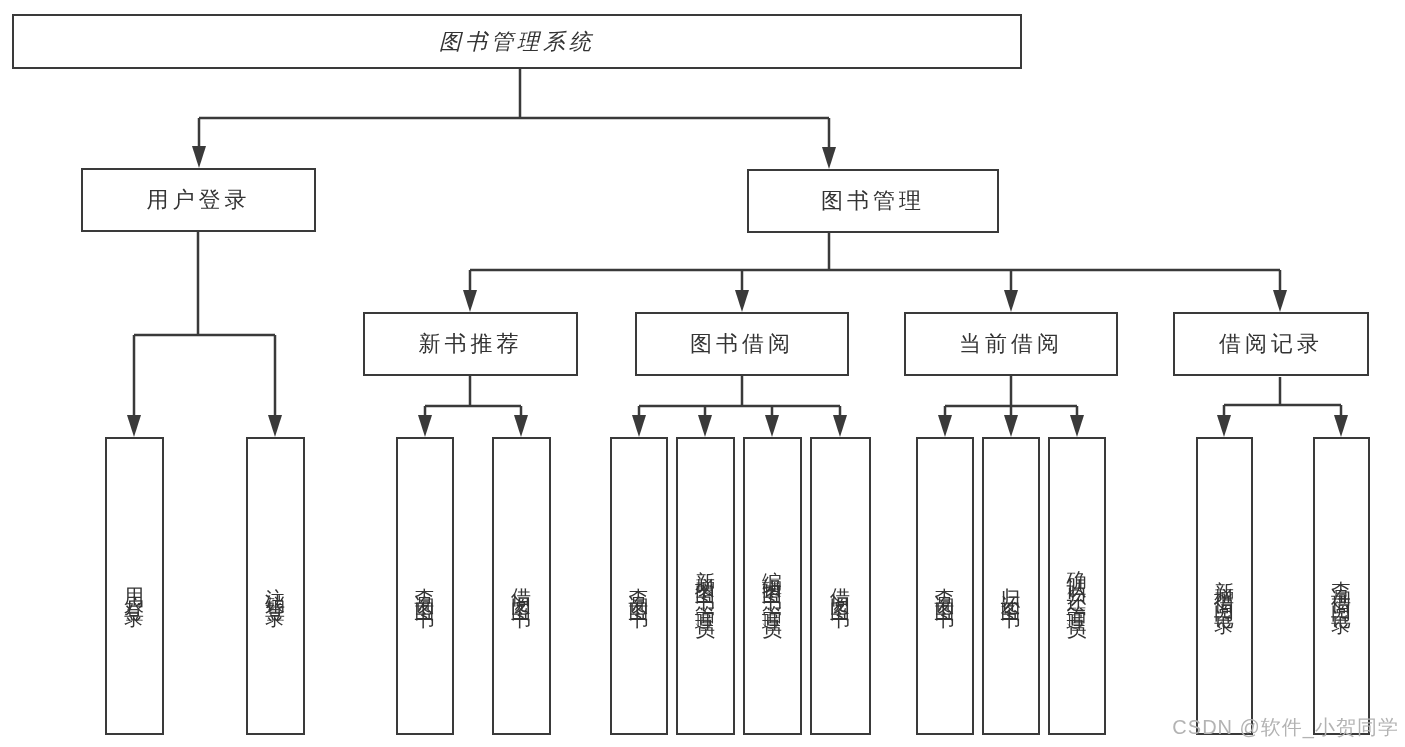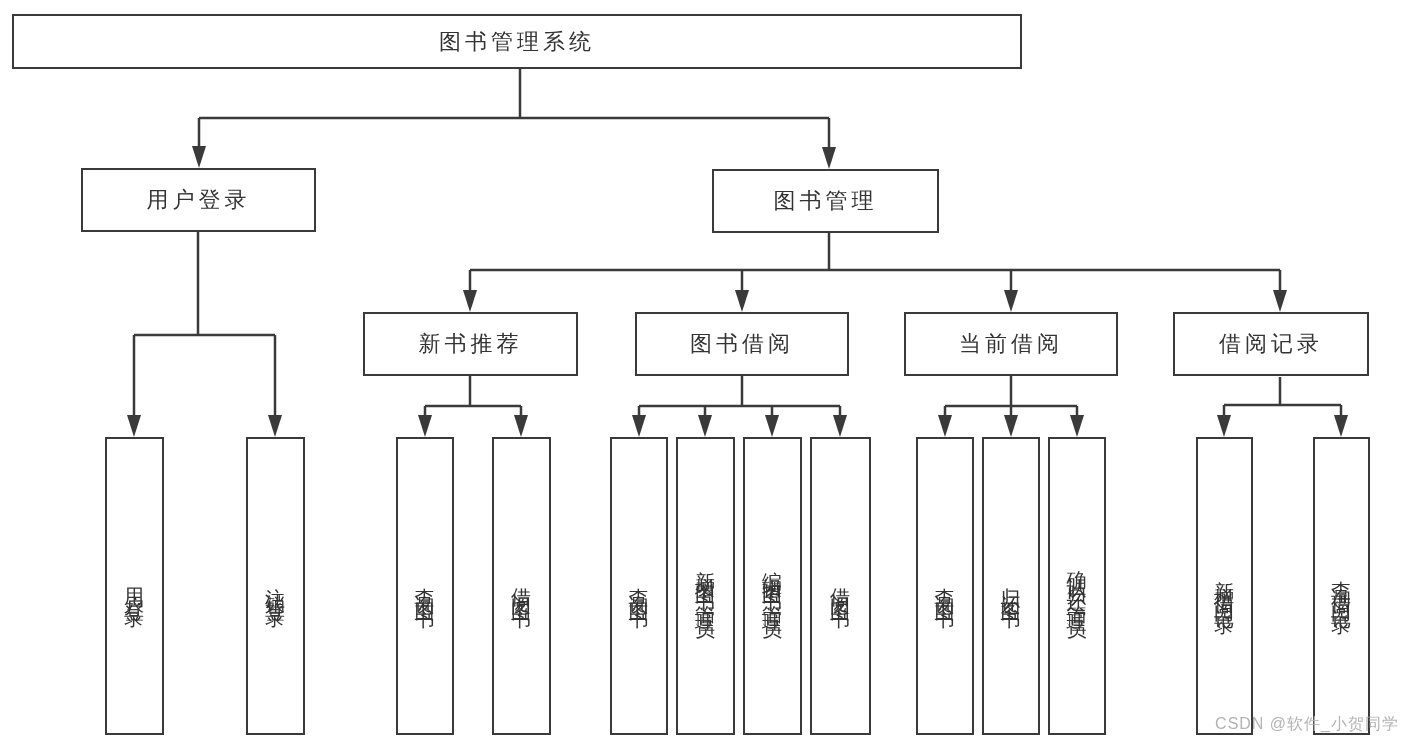--- a/index.html
+++ b/index.html
@@ -26,34 +26,34 @@
     align-items: center;
     justify-content: center;
     color: #333333;
   }
   .hnode .lbl {
     font-size: 22px;
     letter-spacing: 4px;
     white-space: nowrap;
     color: #333333;
   }
-  .root-node { border-width: 2px; }
+  .root-node { border-width: 2px; font-style: italic; }
   .leaf .vtext {
     writing-mode: vertical-rl;
     text-orientation: mixed;
     font-size: 20px;
     letter-spacing: 7px;
     line-height: 1;
     color: #333333;
   }
   .watermark {
     position: absolute;
     top: 714px;
     right: 6px;
-    font-size: 16px;
+    font-size: 20px;
     color: #b3b3b3;
     letter-spacing: 1px;
     white-space: nowrap;
     z-index: 5;
   }
 </style>
 </head>
 <body>
 
 <div class="canvas">
@@ -98,21 +98,21 @@
     </g>
   </svg>
 
   <div class="node hnode root-node" style="left:12px; top:14px; width:1010px; height:55px;">
     <span class="lbl">图书管理系统</span>
   </div>
 
   <div class="node hnode" style="left:81px; top:168px; width:235px; height:64px;">
     <span class="lbl">用户登录</span>
   </div>
-  <div class="node hnode" style="left:712px; top:169px; width:227px; height:64px;">
+  <div class="node hnode" style="left:747px; top:169px; width:252px; height:64px;">
     <span class="lbl">图书管理</span>
   </div>
 
   <div class="node hnode" style="left:635px; top:312px; width:214px; height:64px;">
     <span class="lbl">图书借阅</span>
   </div>
   <div class="node hnode" style="left:363px; top:312px; width:215px; height:64px;">
     <span class="lbl">新书推荐</span>
   </div>
   <div class="node hnode" style="left:904px; top:312px; width:214px; height:64px;">

